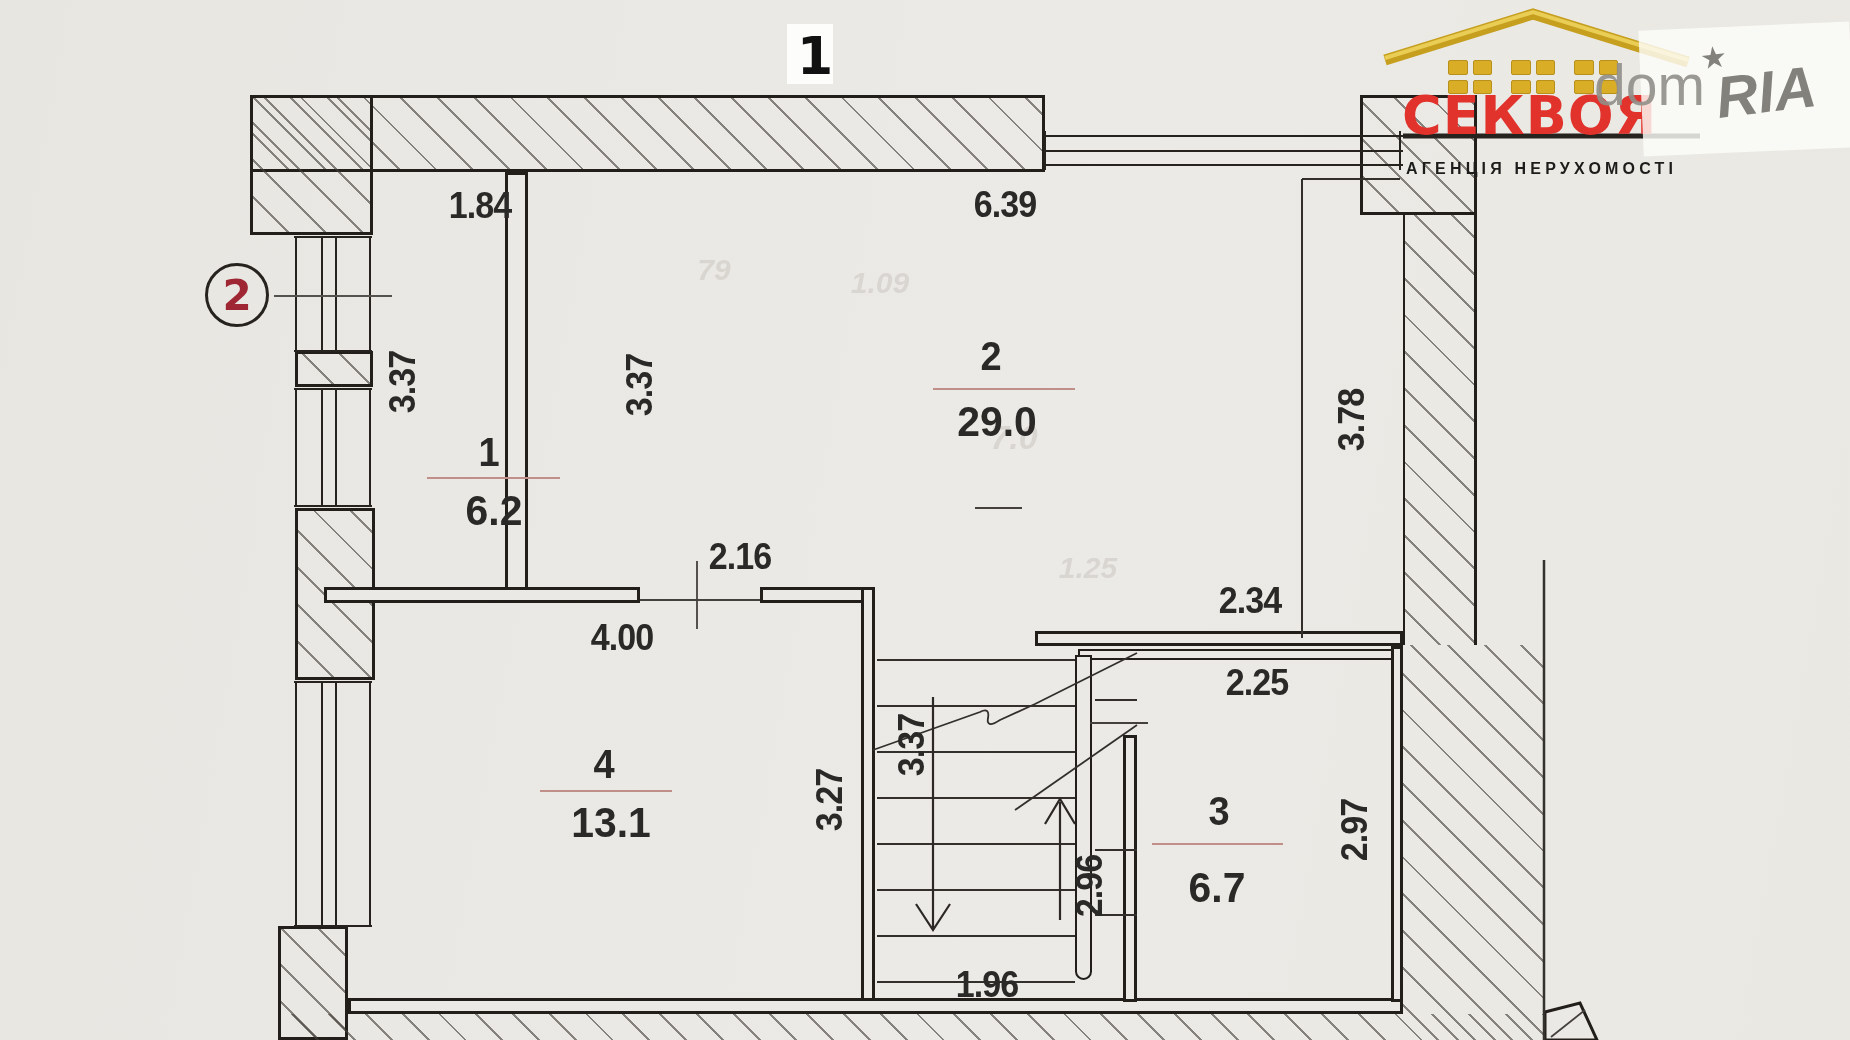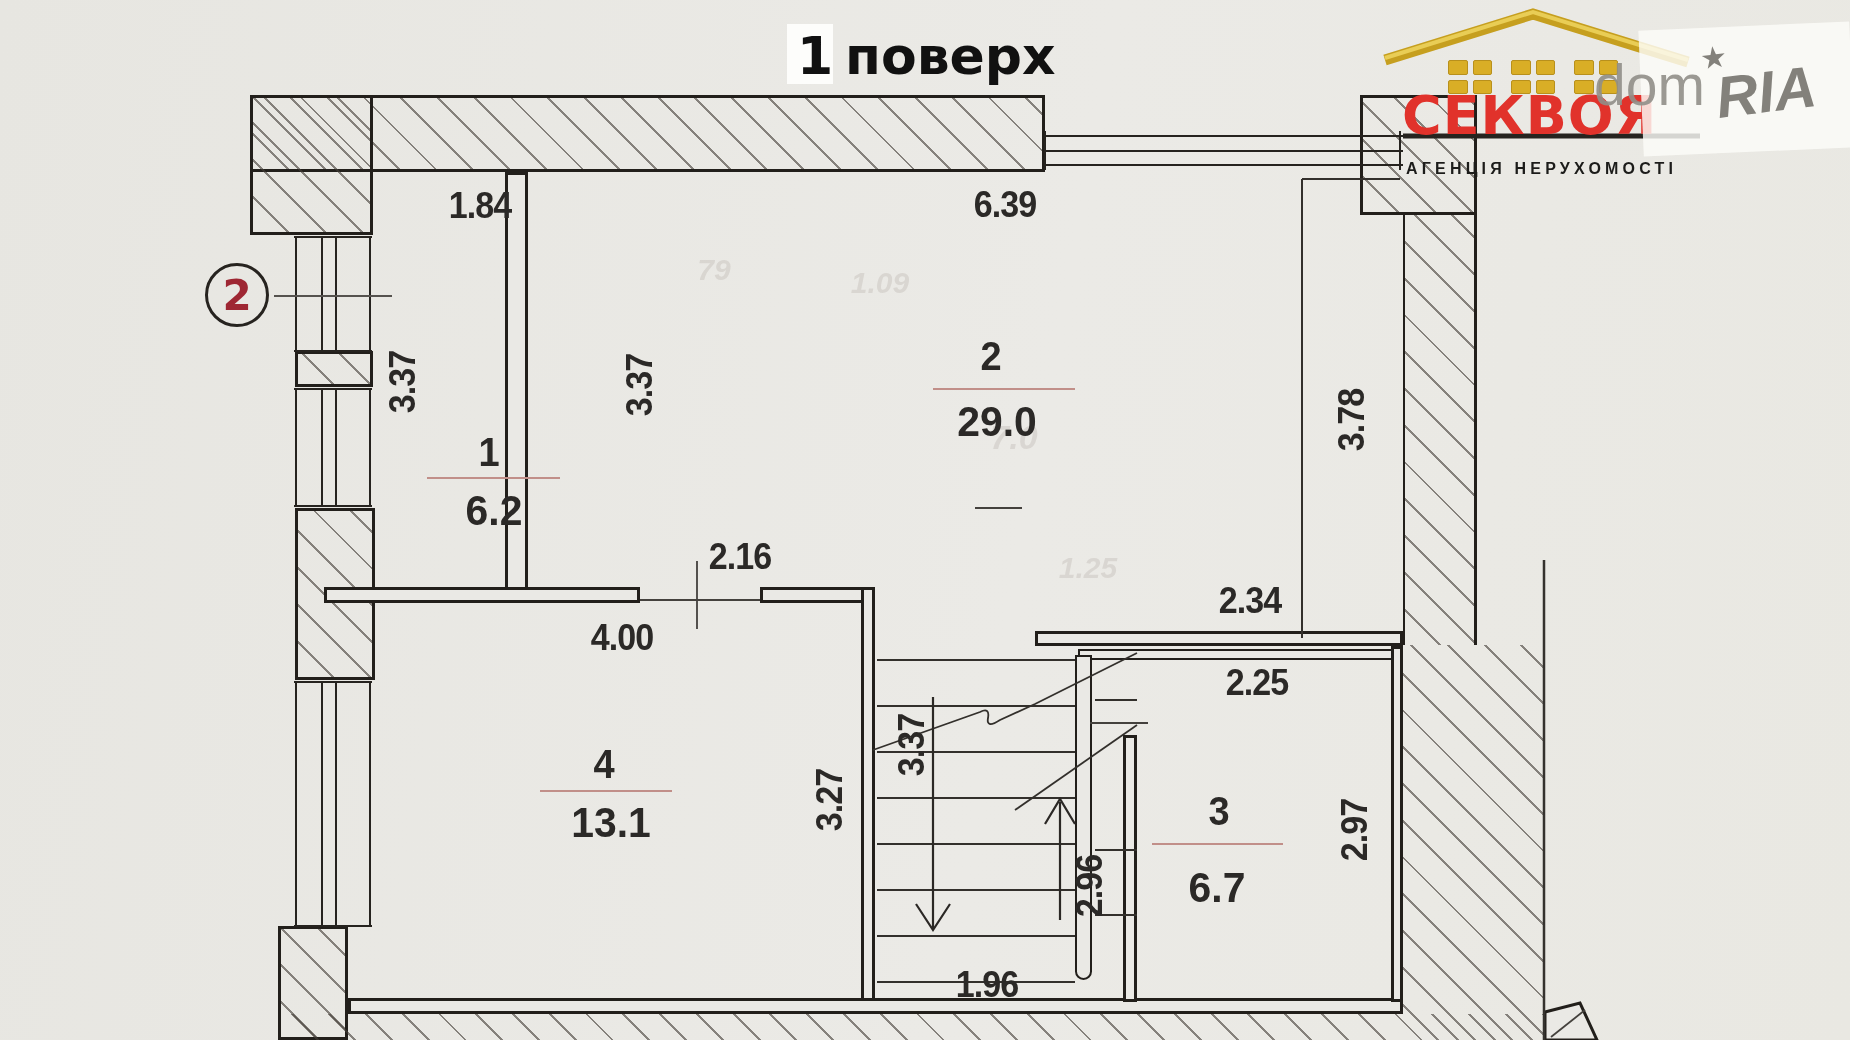--- a/index.html
+++ b/index.html
@@ -112,21 +112,20 @@
       <path d="M1544,560 V1040" stroke="#35322e" stroke-width="2.5"></path>
     </g>
     <g>
       <path d="M1385,60 L1533,14 L1688,62" stroke="#c69f1f" stroke-width="11" fill="none" stroke-linejoin="miter"></path>
       <path d="M1385,58 L1533,12 L1688,60" stroke="#e9cd55" stroke-width="4" fill="none"></path>
     </g>
   </svg>
 
   <div id="titlebox"></div>
   <span class="title-t" style="left:797px;top:26px;">1</span>
-  <span class="title-t" style="left:845px;top:26px;">поверх</span>
 
   <div id="marker">
     <span>2</span>
   </div>
 
   <span class="txt rnum" style="left:489px;top:452px;">1</span>
   <div class="rline" style="left:427px;top:477px;width:133px;"></div>
   <span class="txt rarea" style="left:494px;top:510px;">6.2</span>
 
   <span class="txt rnum" style="left:991px;top:356px;">2</span>

